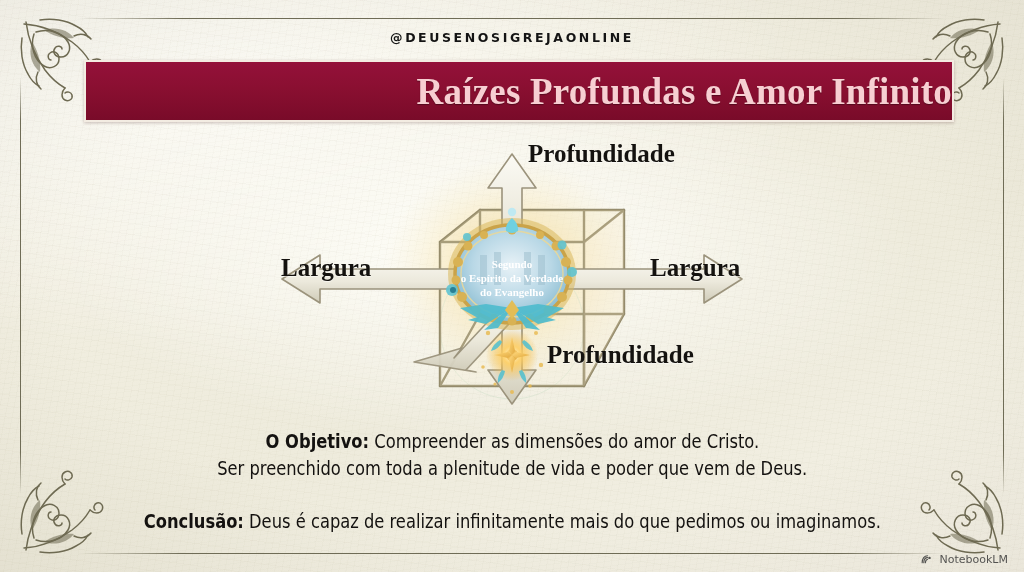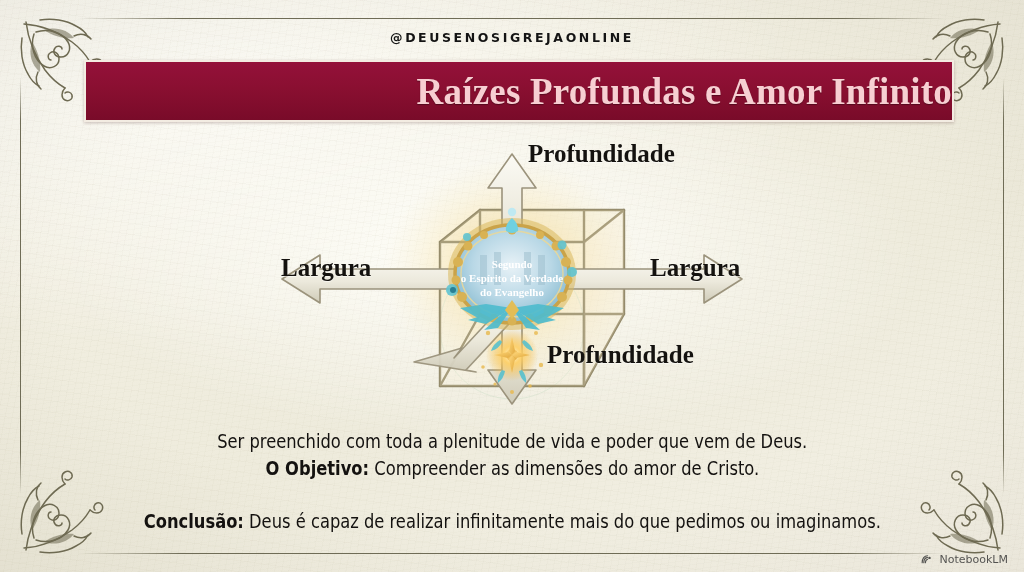--- a/index.html
+++ b/index.html
@@ -340,24 +340,24 @@
       <text x="250" y="174" text-anchor="middle" font-family="Liberation Serif, serif" font-size="11" font-weight="700" fill="#ffffff">do Evangelho</text>
     </g>
   </svg>
 
   <div class="dim-label lbl-comprimento">Profundidade</div>
   <div class="dim-label lbl-largura">Largura</div>
   <div class="dim-label lbl-altura">Largura</div>
   <div class="dim-label lbl-profundidade">Profundidade</div>
 
   <div class="body-block objective">
-    <div><span class="tight">Ser preenchido com toda a plenitude de vida e poder que vem de Deus.</span></div>
     <div><span class="tight">
       <b>O Objetivo:</b><span> Compreender as dimensões do amor de Cristo.</span>
     </span></div>
+    <div><span class="tight">Ser preenchido com toda a plenitude de vida e poder que vem de Deus.</span></div>
   </div>
 
   <div class="body-block conclusion">
     <span class="tight">
       <b>Conclusão:</b><span> Deus é capaz de realizar infinitamente mais do que pedimos ou imaginamos.</span>
     </span>
   </div>
 
   <div class="watermark">
     <svg width="13" height="13" viewBox="0 0 24 24">

